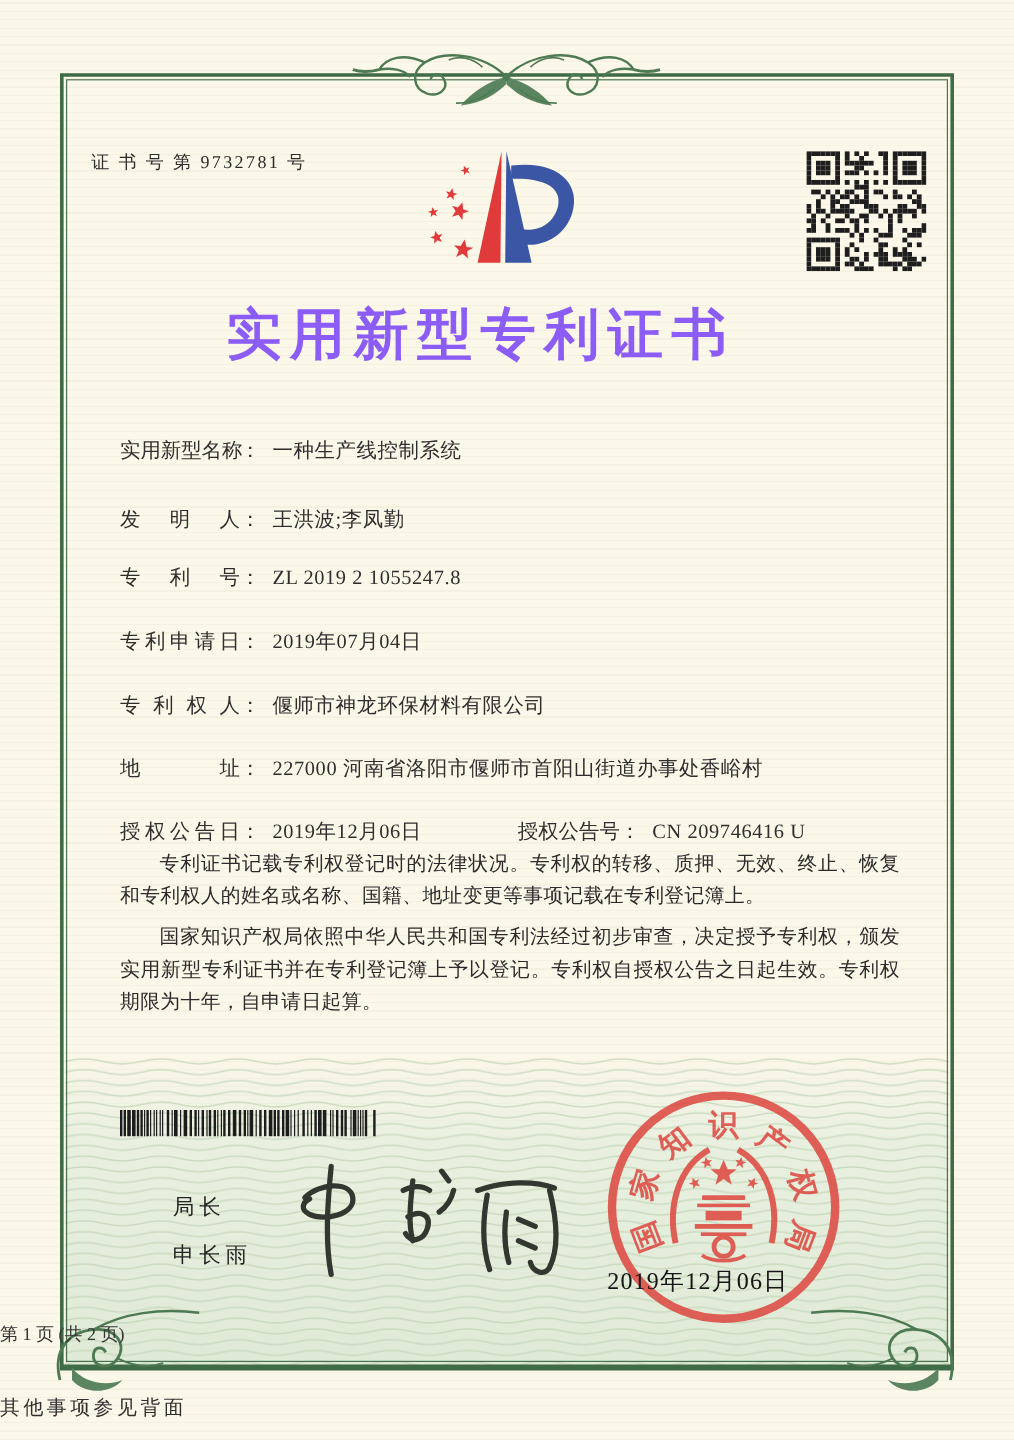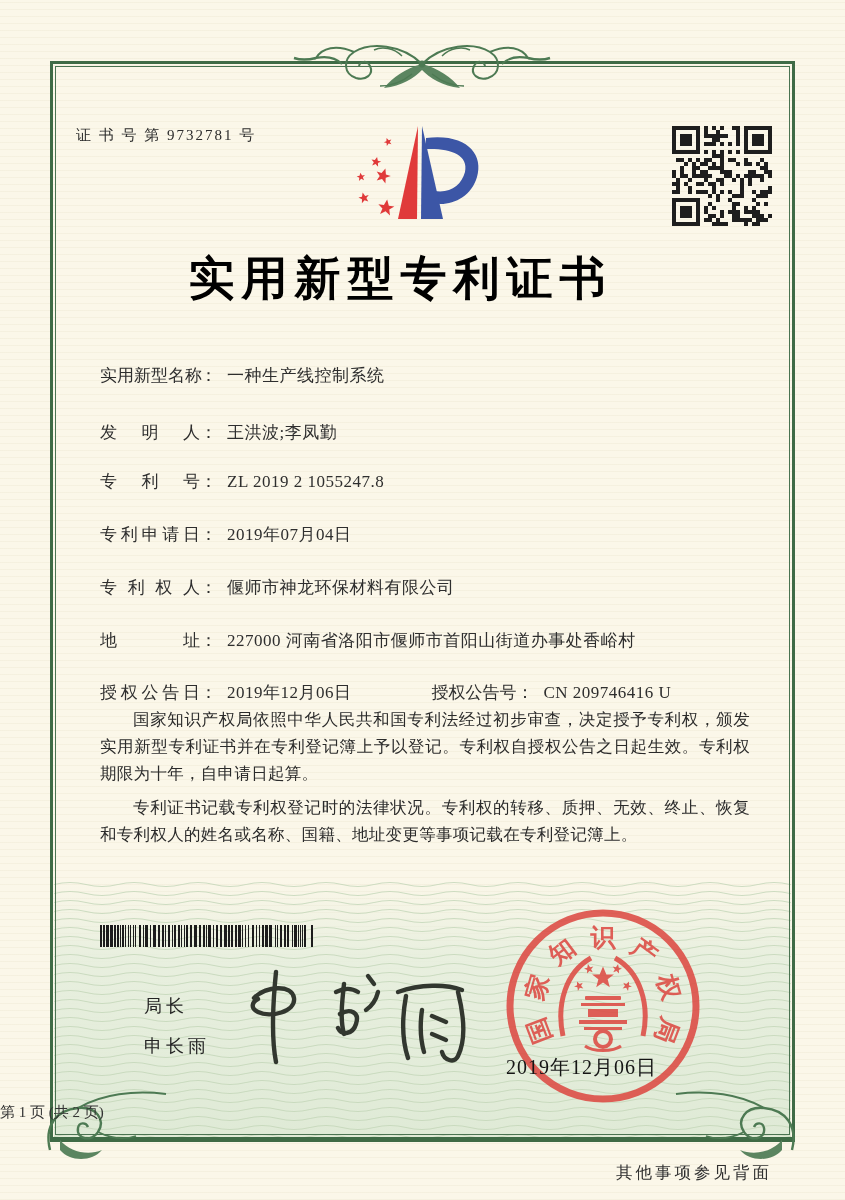--- a/index.html
+++ b/index.html
@@ -16,35 +16,35 @@
   }
   
   .frame{position:absolute;left:50px;top:61px;width:745px;height:1081px;
     border:3px solid #3f6b46;border-bottom-width:5px;box-sizing:border-box;}
   .frame-inner{position:absolute;inset:2px;border:1px solid #4a7351;}
   
   .waveband{position:absolute;left:54px;top:880px;width:737px;height:258px;}
   .abs{position:absolute;}
   .cert-no{left:76px;top:126px;font-size:15px;letter-spacing:2px;color:#2c2c2c;}
   .title{left:0;width:801px;top:248px;text-align:center;font-size:46px;font-weight:600;
-    letter-spacing:7px;color:#000000;}
+    letter-spacing:7px;color:#8b5cf6;}
   .frow{position:absolute;left:100px;font-size:17px;color:#2e2e2e;white-space:nowrap;}
   .flabel{display:inline-flex;justify-content:space-between;width:100px;vertical-align:bottom;}
   .fcolon{margin-right:10px;}
   .fvalue{letter-spacing:.5px;}
   .grant2{margin-left:80px;}
   .paras{left:100px;top:706px;width:650px;font-size:16.5px;line-height:27px;
     color:#2b2b2b;letter-spacing:.3px;text-align:justify;}
   .paras p{margin:0 0 7px 0;text-indent:2em;}
   .officer{left:106px;top:986px;font-size:18px;color:#242424;letter-spacing:4px;line-height:40px;margin-left:38px;}
   .sig{left:240px;top:962px;}
   .seal{left:503px;top:906px;}
   .seal-date{left:506px;top:1054px;font-size:20px;color:#151515;letter-spacing:1px;white-space:nowrap;}
   .page-note{left:0;width:780px;top:1103px;text-align:left;font-size:15px;color:#333;}
-  .back-note{left:0;width:772px;top:1162px;text-align:right;font-size:16.5px;
+  .back-note{left:0;width:772px;top:1162px;text-align:left;font-size:16.5px;
     letter-spacing:3px;color:#2e2e2e;}
   .barcode{left:100px;top:925px;}
   .qr{left:672px;top:126px;}
   .logo{left:352px;top:120px;}
   .orn-top{left:292px;top:34px;}
   .orn-bl{left:40px;top:1078px;}
   .orn-br{left:672px;top:1078px;}
   svg{display:block;}
 </style>
 </head>
@@ -461,22 +461,22 @@
   <span class="flabel">
       <span>授</span>
       <span>权</span>
       <span>公</span>
       <span>告</span>
       <span>日</span>
     </span><span class="fcolon">：</span><span class="fvalue">2019年12月06日</span><span class="grant2"><span>授权公告号</span><span class="fcolon">：</span><span class="fvalue">CN 209746416 U</span></span>
 </div>
 
 <div class="abs paras">
+  <p>专利证书记载专利权登记时的法律状况。专利权的转移、质押、无效、终止、恢复和专利权人的姓名或名称、国籍、地址变更等事项记载在专利登记簿上。</p>
   <p>国家知识产权局依照中华人民共和国专利法经过初步审查，决定授予专利权，颁发实用新型专利证书并在专利登记簿上予以登记。专利权自授权公告之日起生效。专利权期限为十年，自申请日起算。</p>
-  <p>专利证书记载专利权登记时的法律状况。专利权的转移、质押、无效、终止、恢复和专利权人的姓名或名称、国籍、地址变更等事项记载在专利登记簿上。</p>
 </div>
 
 <svg class="abs barcode" id="barcode-svg" width="216" height="22" viewBox="0 0 216 22" fill="#1c1c1c">
     <rect x="0" y="0" width="2" height="22"></rect>
     <rect x="3" y="0" width="2" height="22"></rect>
     <rect x="6" y="0" width="3" height="22"></rect>
     <rect x="10" y="0" width="3" height="22"></rect>
     <rect x="14" y="0" width="2" height="22"></rect>
     <rect x="17" y="0" width="2" height="22"></rect>
     <rect x="20" y="0" width="1" height="22"></rect>

